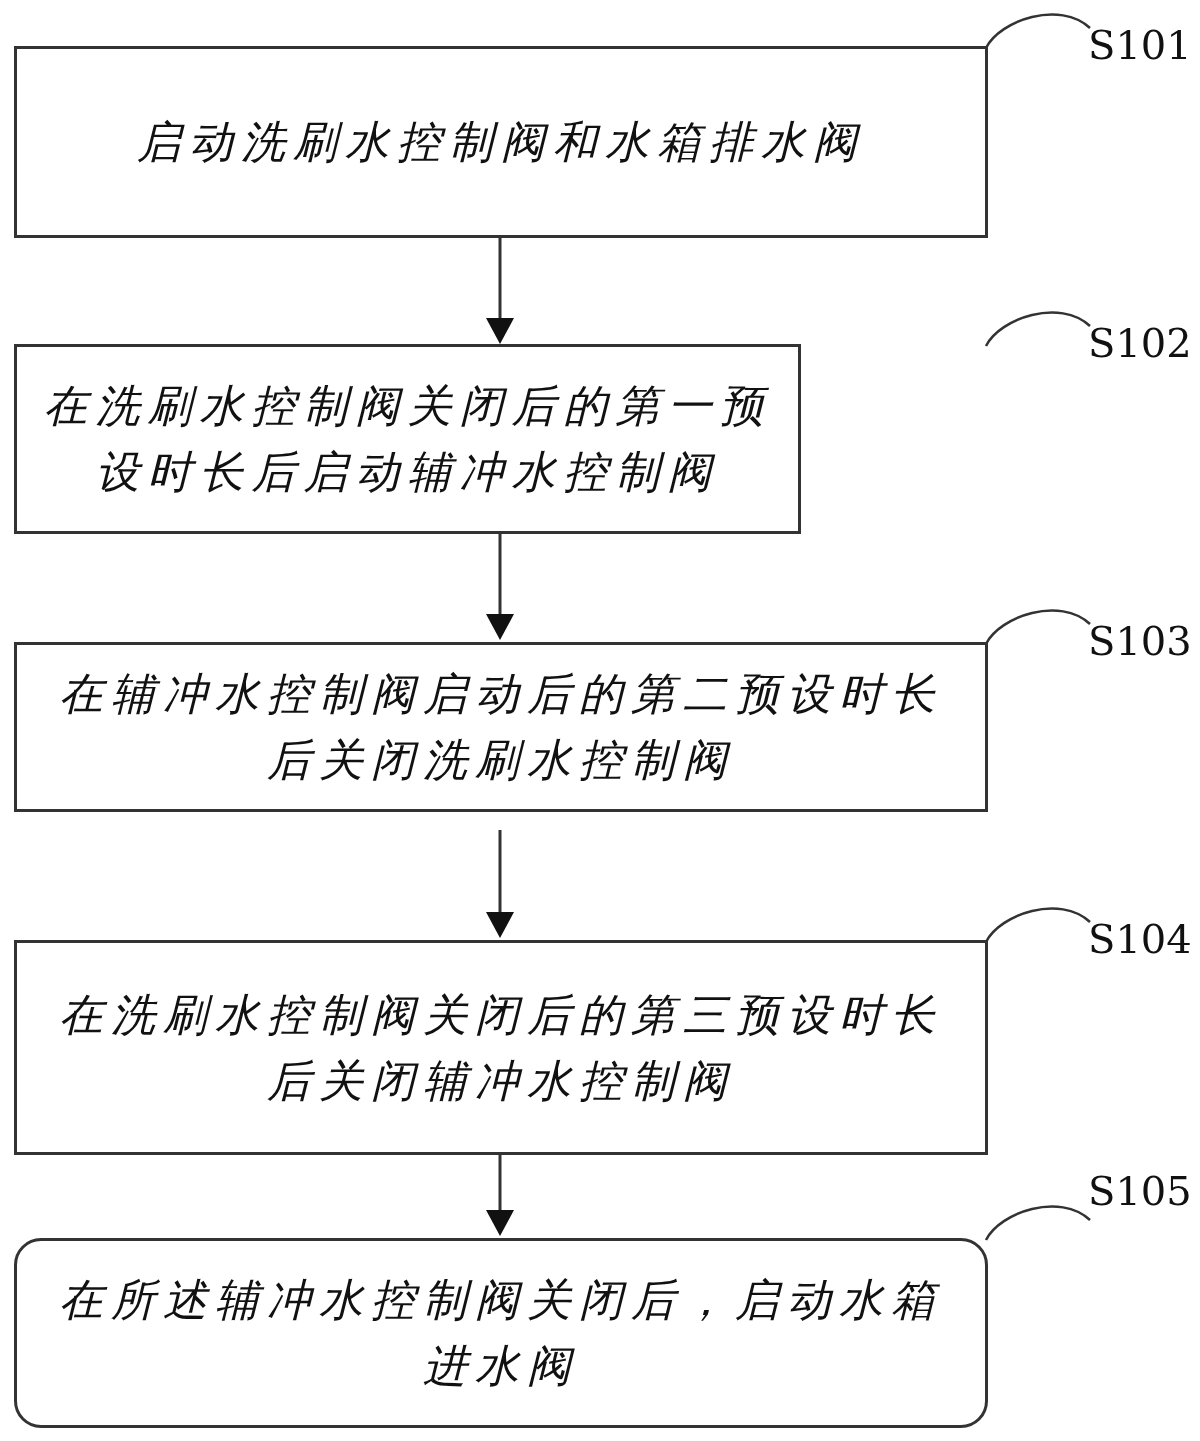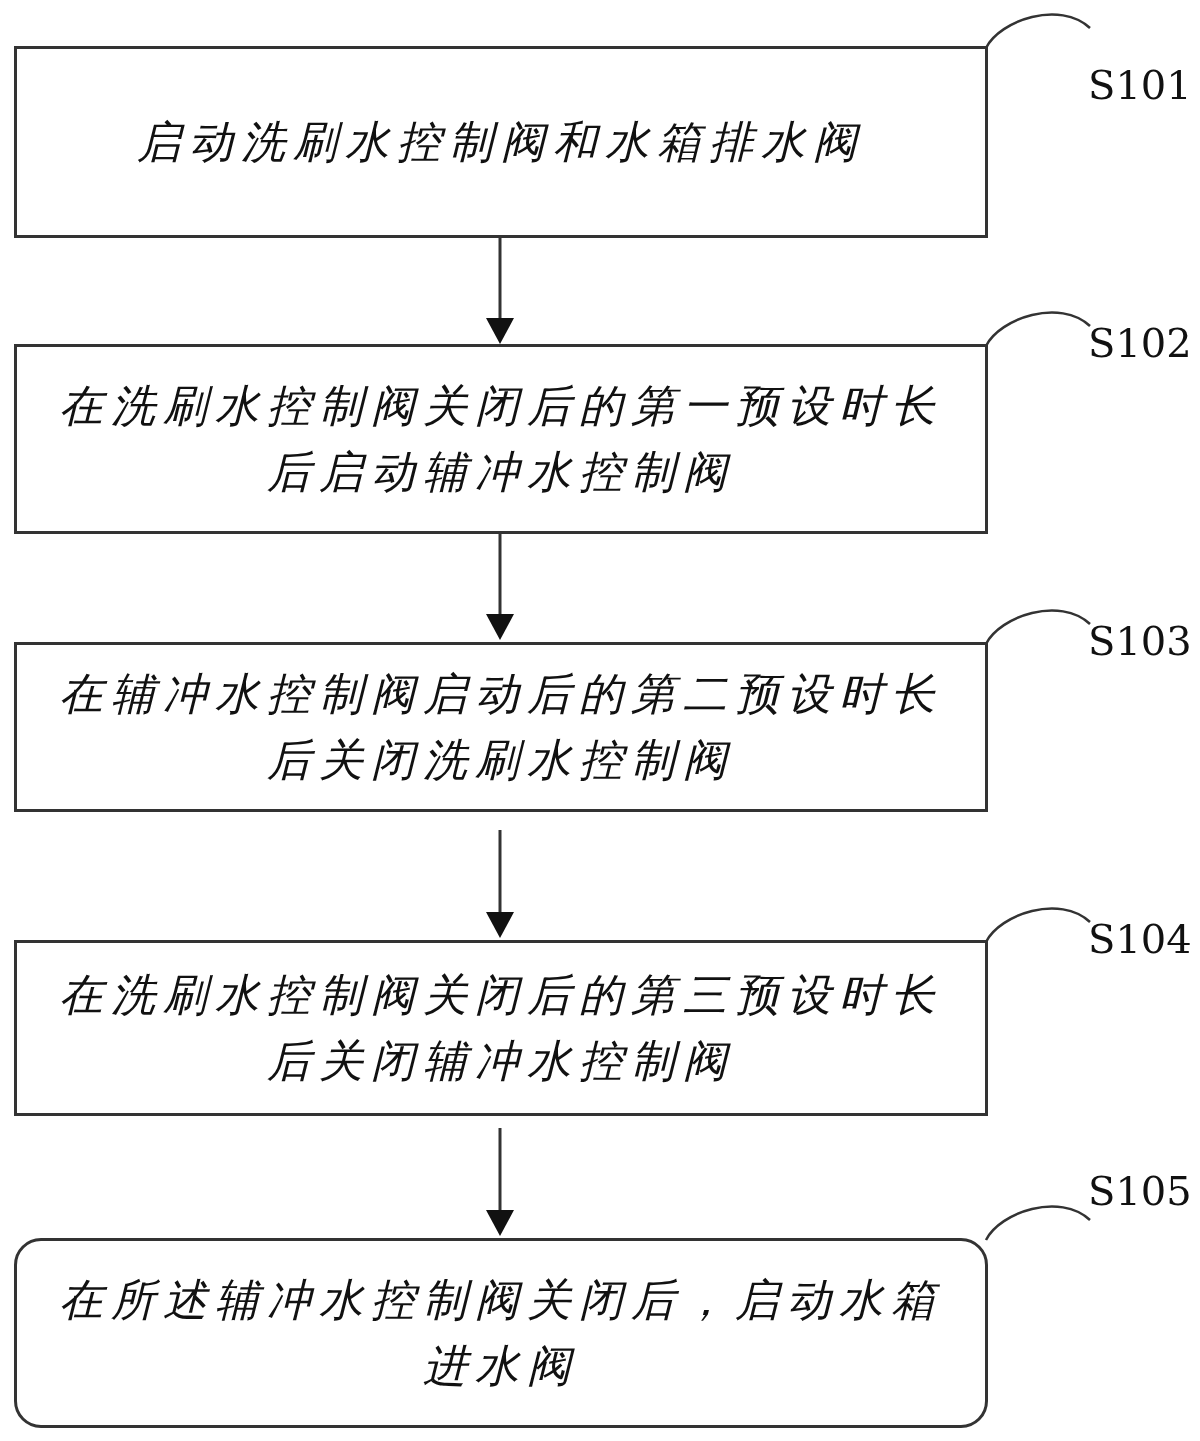--- a/index.html
+++ b/index.html
@@ -35,33 +35,33 @@
   <path d="M986,48 C1000,20 1060,0 1090,28" fill="none" stroke="#333" stroke-width="2.5"></path>
   <path d="M986,346 C1000,318 1060,298 1090,326" fill="none" stroke="#333" stroke-width="2.5"></path>
   <path d="M986,644 C1000,616 1060,596 1090,624" fill="none" stroke="#333" stroke-width="2.5"></path>
   <path d="M986,942 C1000,914 1060,894 1090,922" fill="none" stroke="#333" stroke-width="2.5"></path>
   <path d="M986,1240 C1000,1212 1060,1192 1090,1220" fill="none" stroke="#333" stroke-width="2.5"></path>
 </svg>
 
 <div class="box" style="left:14px; top:46px; width:974px; height:192px;">
   <span>启动洗刷水控制阀和水箱排水阀</span>
 </div>
-<div class="label" style="left:1088px; top:22px;margin-top:40px;">S101</div>
+<div class="label" style="left:1088px; top:22px;">S101</div>
 
-<div class="box" style="left:14px; top:344px; width:974px; height:190px; padding:0 20px;">
+<div class="box" style="left:14px; top:344px; width:787px; height:190px; padding:0 20px;">
   <span>在洗刷水控制阀关闭后的第一预设时长后启动辅冲水控制阀</span>
 </div>
 <div class="label" style="left:1088px; top:320px;">S102</div>
 
 <div class="box" style="left:14px; top:642px; width:974px; height:170px; padding:0 40px;">
   <span>在辅冲水控制阀启动后的第二预设时长后关闭洗刷水控制阀</span>
 </div>
 <div class="label" style="left:1088px; top:618px;">S103</div>
 
-<div class="box" style="left:14px; top:940px; width:974px; height:176px; padding:0 40px;">
+<div class="box" style="left:14px; top:940px; width:974px; height:215px; padding:0 40px;">
   <span>在洗刷水控制阀关闭后的第三预设时长后关闭辅冲水控制阀</span>
 </div>
 <div class="label" style="left:1088px; top:916px;">S104</div>
 
 <div class="box" style="left:14px; top:1238px; width:974px; height:190px; padding:0 40px;border-radius:27px;">
   <span>在所述辅冲水控制阀关闭后，启动水箱进水阀</span>
 </div>
 <div class="label" style="left:1088px; top:1168px;">S105</div>
 
 </body></html>

